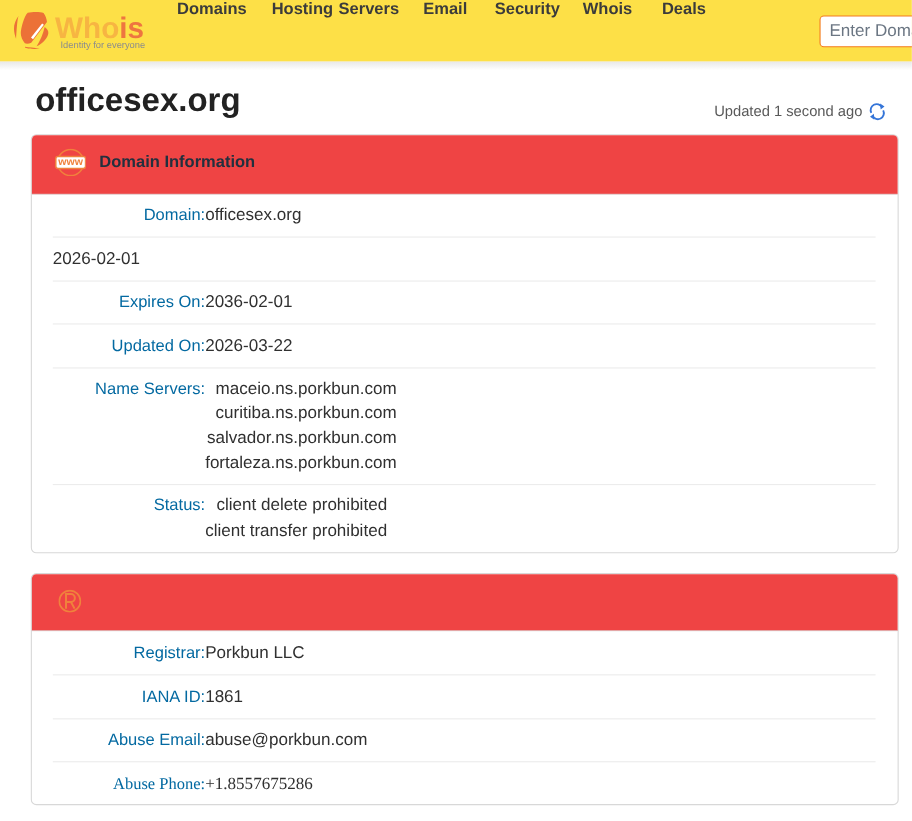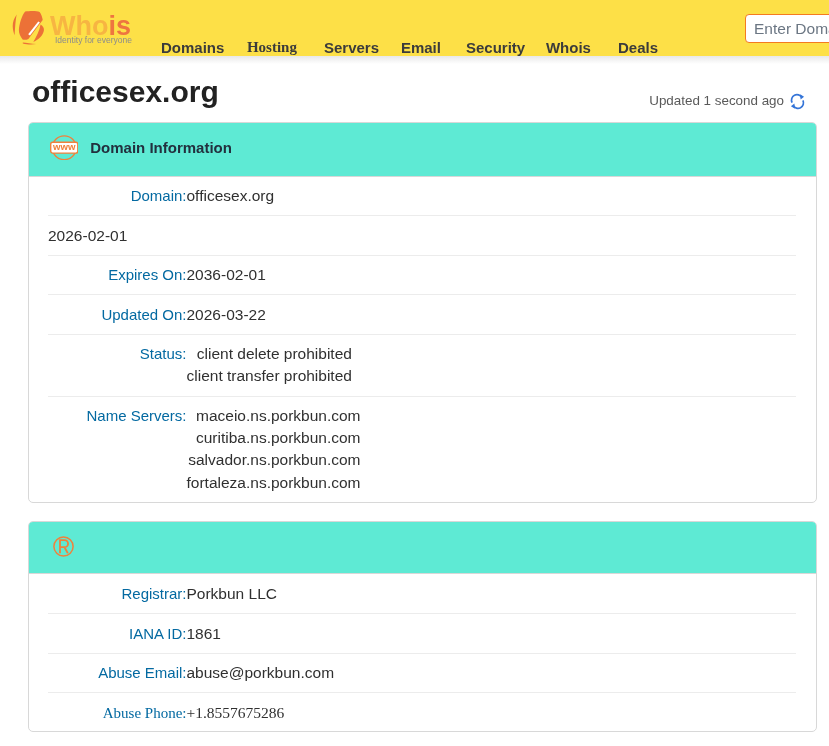--- a/index.html
+++ b/index.html
@@ -10,24 +10,24 @@
     font-family: "Liberation Sans", sans-serif;
     background: #fff; position: relative;
   }
   
   .topbar {
     position: relative; height: 56px; background: #fde047;
     
   }
   .logo { position: absolute; left: 12px; top: 5px; }
   .topbar::after { content:''; position:absolute; left:0; right:0; top:56px; height:8px; background:linear-gradient(#e8e8e8, rgba(255,255,255,0)); }
-  .nav { position: absolute; left: 161px; top: 0; height: 56px; display: flex; align-items: flex-end; }
+  .nav { position: absolute; left: 161px; top: 0; height: 56px; display: flex; align-items: flex-start; }
   .nav a { font-size: 15px; font-weight: 700; color: #3b3b3b; text-decoration: none; }
   .n1 { margin-right: 22.6px; }
-  .n2 { margin-right: 27px; font-family: Liberation Serif, serif; }
+  .n2 { margin-right: 5px; }
   .n3 { margin-right: 21.9px; }
   .n4 { margin-right: 25px; }
   .n5 { margin-right: 20.8px; }
   .n6 { margin-right: 27px; }
   .searchbox {
     position: absolute; left: 745px; top: 14px; width: 180px; height: 29px;
     border: 1px solid #f47b20; border-radius: 4px; background: #fff;
     font-family: "Liberation Sans", sans-serif;
     font-size: 15.5px; color: #6b7683; padding: 0 0 0 8px; outline: none;
   }
@@ -46,21 +46,21 @@
   }
   .refresh { position: absolute; right: 12.5px; top: 36.5px; width: 15px; height: 17px; }
 
   
   .card {
     border: 1px solid #d8d8d8; border-radius: 5px; background: #fff;
     width: 789px;
   }
   .card + .card { margin-top: 17.5px; }
   .card-header {
-    background: #5eead4; border-bottom: 1px solid #d8d8d8;
+    background: #ef4444; border-bottom: 1px solid #d8d8d8;
     border-radius: 4px 4px 0 0; display: flex; align-items: center;
   }
   #card1 .card-header { height: 54px; padding: 0 0 4px 20.6px; }
   #card2 .card-header { height: 52.5px; padding: 0 0 0 24px; }
   #card1 .card-header .hicon { width: 28.5px; height: 25.5px; margin-right: 12.2px; flex: none; }
   #card2 .card-header .hicon { width: 21px; height: 21px; margin-right: 16.6px; margin-top: -1px; flex: none; }
   .card-header h2 { margin: 0; font-size: 15px; font-weight: 700; color: #22303e; }
   .card-body { padding: 0 20px 0 19px; }
   #card2 .card-body { padding-top: 1px; }
   .drow {
@@ -136,26 +136,26 @@
         </div>
         <div class="drow">
           <div class="lbl">Expires On:</div>
           <div class="val">2036-02-01</div>
         </div>
         <div class="drow">
           <div class="lbl">Updated On:</div>
           <div class="val">2026-03-22</div>
         </div>
         <div class="drow">
+          <div class="lbl">Name Servers:</div>
+          <div class="val">maceio.ns.porkbun.com<br>curitiba.ns.porkbun.com<br>salvador.ns.porkbun.com<br>fortaleza.ns.porkbun.com</div>
+        </div>
+        <div class="drow">
           <div class="lbl">Status:</div>
           <div class="val">client delete prohibited<br>client transfer prohibited</div>
-        </div>
-        <div class="drow">
-          <div class="lbl">Name Servers:</div>
-          <div class="val">maceio.ns.porkbun.com<br>curitiba.ns.porkbun.com<br>salvador.ns.porkbun.com<br>fortaleza.ns.porkbun.com</div>
         </div>
       </div>
     </div>
 
     <div class="card" id="card2">
       <div class="card-header">
         <svg class="hicon" viewBox="0 0 21 21">
           <circle cx="10.5" cy="10.5" r="9.6" fill="none" stroke="#f0813c" stroke-width="1.5"></circle>
           <path d="M 7.0 17.3 V 4.1 H 11.5 A 3.55 3.55 0 0 1 11.5 11.2 H 7.0 M 11.5 11.2 L 14.8 17.3" fill="none" stroke="#f0813c" stroke-width="1.8"></path>
         </svg>

